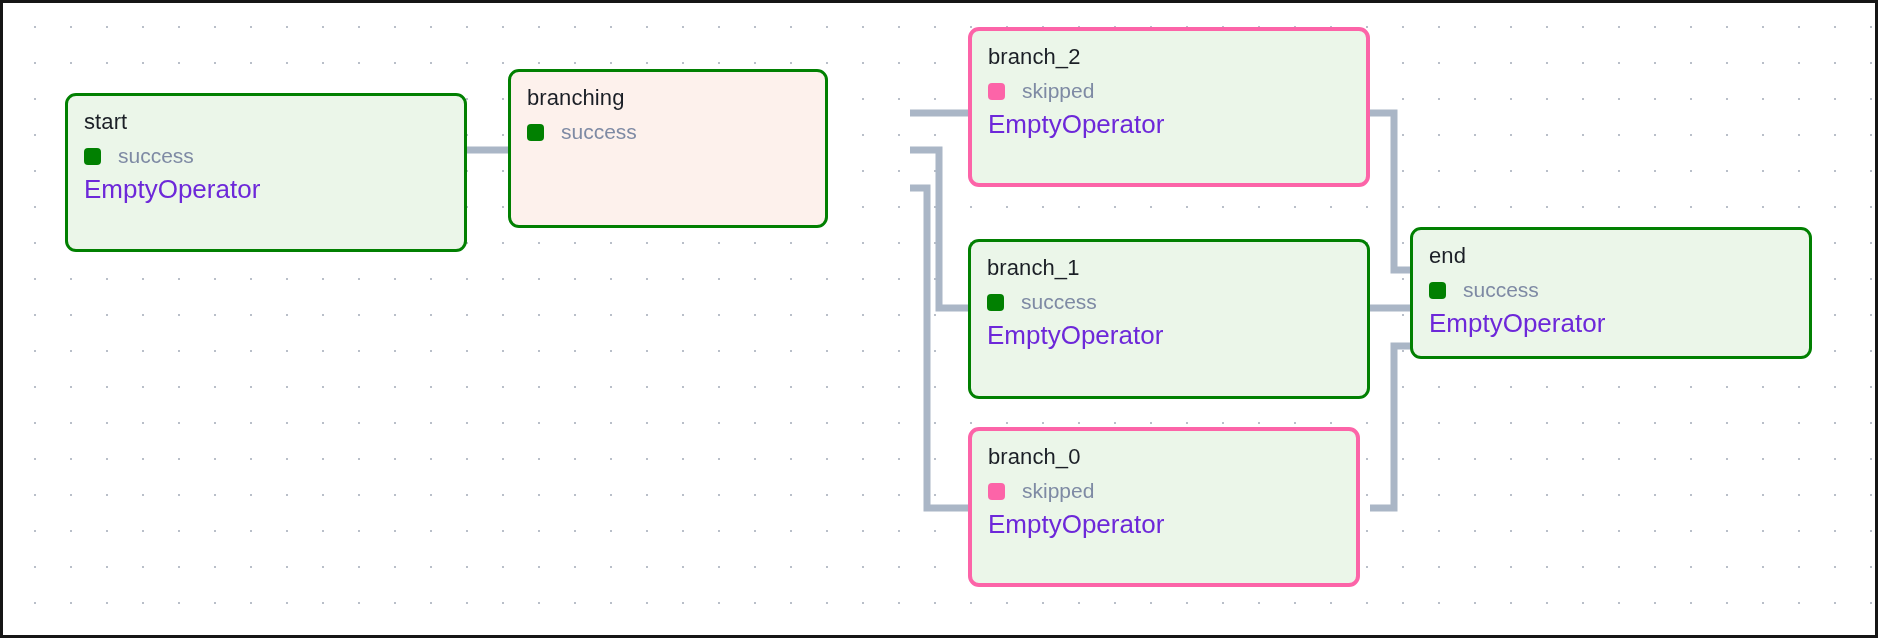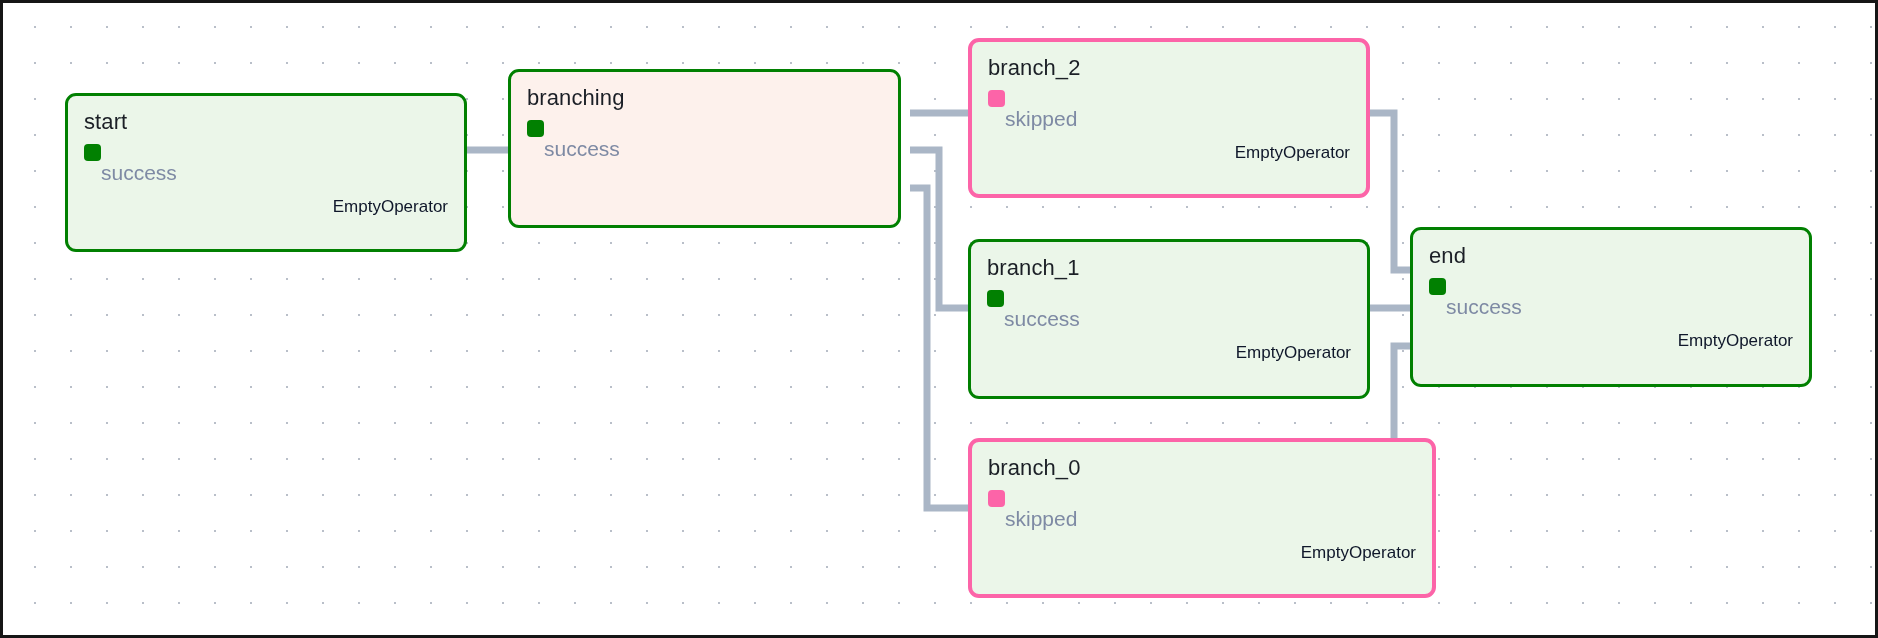--- a/index.html
+++ b/index.html
@@ -40,59 +40,57 @@
     padding: 13px 16px 0 16px;
     overflow: hidden;
   }
   .node-green {
     border: 3px solid #018001;
     background: #ebf6e9;
   }
   .node-pink {
     border: 4px solid #fc64a8;
     background: #ebf6e9;
-    margin-top: 11px;
   }
   .node-branch {
     border: 3px solid #018001;
     background: #fdf1ec;
   }
   .node-title {
     font-size: 22px;
     line-height: 26px;
     color: #1b1f26;
     font-weight: 400;
     letter-spacing: 0.1px;
     white-space: nowrap;
   }
   .node-status {
     display: flex;
+    align-items: center;
     margin-top: 9px;
     white-space: nowrap;
-    flex-direction: column;
   }
   .status-swatch {
     width: 17px;
     height: 17px;
     border-radius: 4px;
     flex: 0 0 auto;
   }
   .status-label {
     font-size: 21px;
     line-height: 24px;
     color: #7e8aa4;
     margin-left: 17px;
   }
   .node-operator {
-    font-size: 17px;
+    font-size: 26px;
     line-height: 25px;
-    color: #0f172a;
+    color: #6d28d9;
     margin-top: 9px;
     white-space: nowrap;
-    text-align: right;
   }
 </style>
 </head>
 <body>
 
 <div id="app">
   <div id="canvas"></div>
 
   <svg id="edge-layer" viewBox="0 0 1878 638" xmlns="http://www.w3.org/2000/svg">
     <g fill="none" stroke="#aab6c6" stroke-width="7" stroke-linecap="butt" stroke-linejoin="miter">
@@ -108,21 +106,21 @@
 
   <div class="node node-green" style="left: 62px; top: 66px; width: 402px; height: 159px; margin-top: 24px;">
     <div class="node-title">start</div>
     <div class="node-status">
       <span class="status-swatch" style="background: rgb(1, 128, 1);"></span>
       <span class="status-label">success</span>
     </div>
     <div class="node-operator">EmptyOperator</div>
   </div>
 
-  <div class="node node-branch" style="left: 505px; top: 66px; width: 393px; height: 159px;">
+  <div class="node node-branch" style="left: 505px; top: 66px; width: 320px; height: 159px;">
     <div class="node-title">branching</div>
     <div class="node-status">
       <span class="status-swatch" style="background: rgb(1, 128, 1);"></span>
       <span class="status-label">success</span>
     </div>
   </div>
 
   <div class="node node-pink" style="left: 965px; top: 24px; width: 402px; height: 160px;">
     <div class="node-title">branch_2</div>
     <div class="node-status">
@@ -134,30 +132,30 @@
 
   <div class="node node-green" style="left: 965px; top: 236px; width: 402px; height: 160px;">
     <div class="node-title">branch_1</div>
     <div class="node-status">
       <span class="status-swatch" style="background: rgb(1, 128, 1);"></span>
       <span class="status-label">success</span>
     </div>
     <div class="node-operator">EmptyOperator</div>
   </div>
 
-  <div class="node node-pink" style="left: 965px; top: 424px; width: 468px; height: 160px;">
+  <div class="node node-pink" style="left: 965px; top: 424px; width: 392px; height: 160px;">
     <div class="node-title">branch_0</div>
     <div class="node-status">
       <span class="status-swatch" style="background: rgb(252, 100, 168);"></span>
       <span class="status-label">skipped</span>
     </div>
     <div class="node-operator">EmptyOperator</div>
   </div>
 
-  <div class="node node-green" style="left: 1407px; top: 224px; width: 402px; height: 160px;">
+  <div class="node node-green" style="left: 1407px; top: 224px; width: 402px; height: 132px;">
     <div class="node-title">end</div>
     <div class="node-status">
       <span class="status-swatch" style="background: rgb(1, 128, 1);"></span>
       <span class="status-label">success</span>
     </div>
     <div class="node-operator">EmptyOperator</div>
   </div>
 </div>
 
 </body></html>

